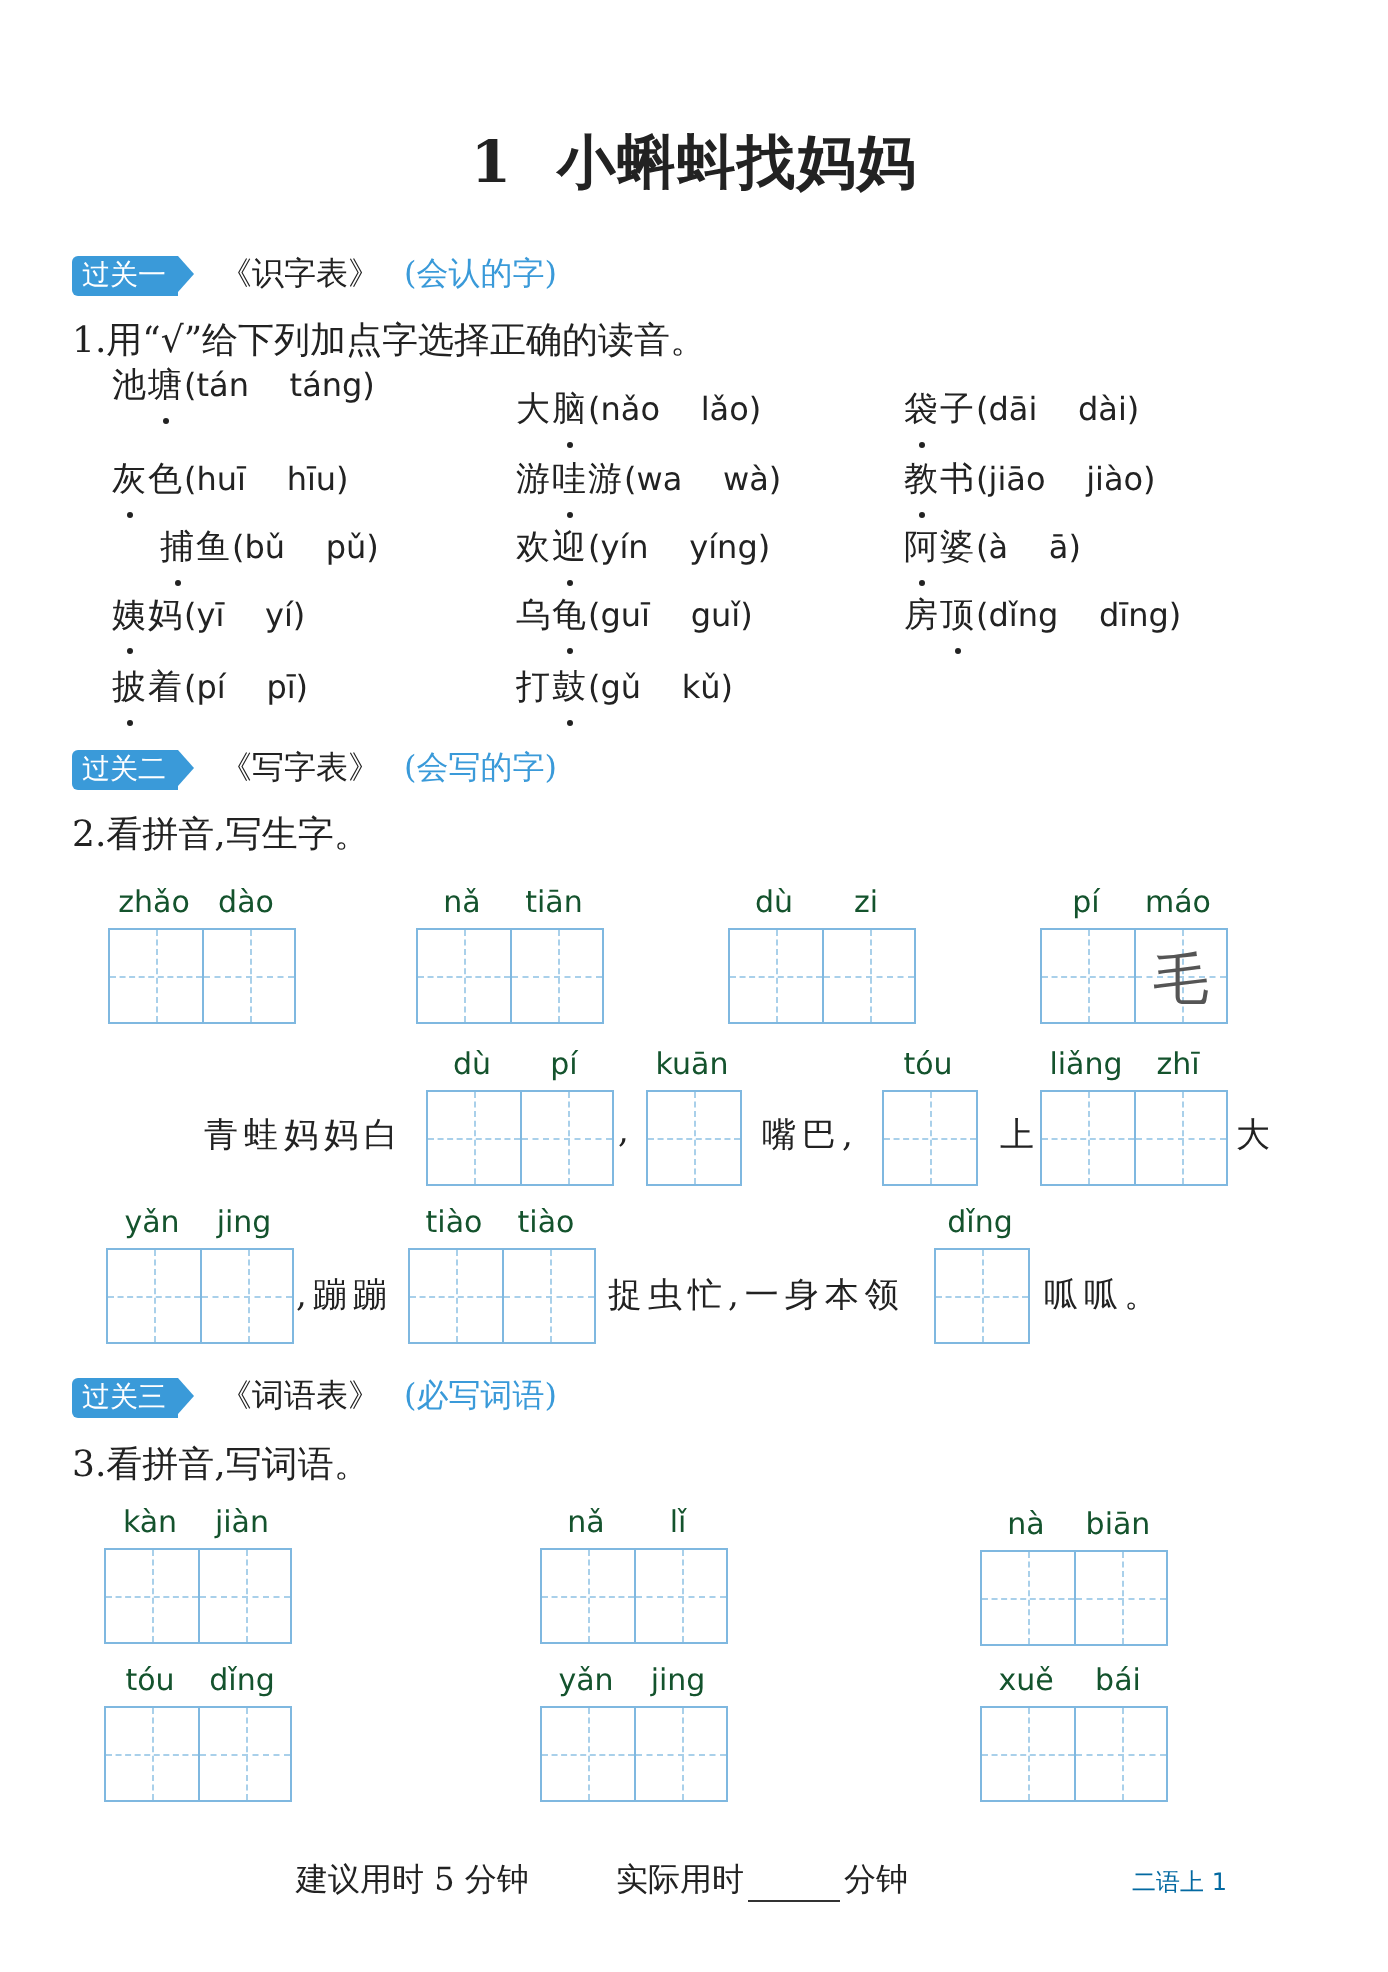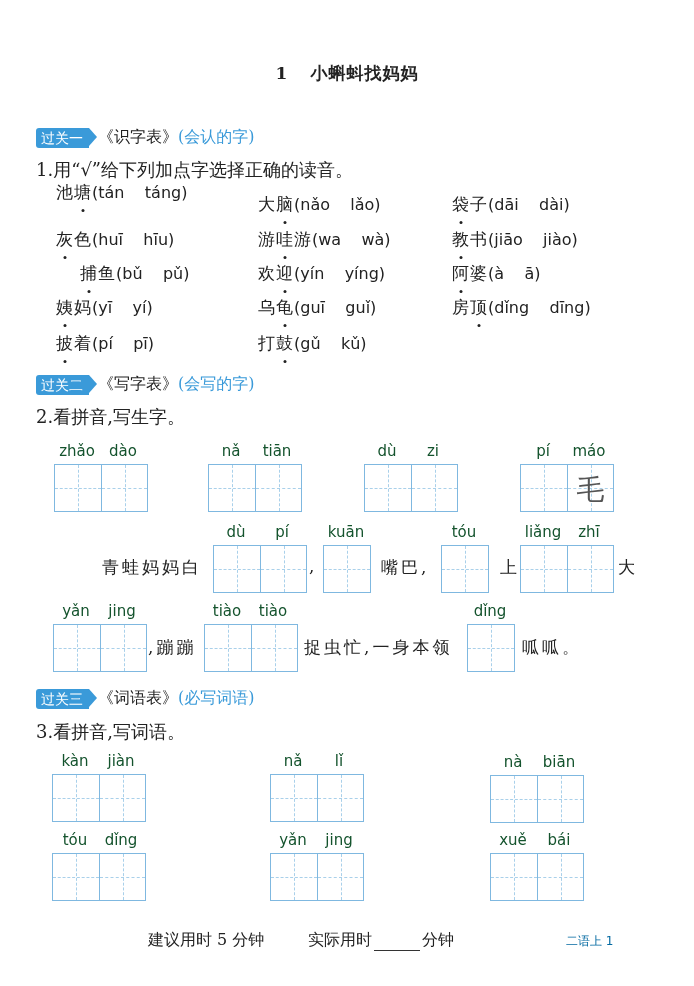--- a/index.html
+++ b/index.html
@@ -1,21 +1,21 @@
 <!DOCTYPE html>
 <html><head>
 <meta charset="utf-8">
 <style>
   html,body{margin:0;padding:0;background:#fff;}
   body{width:694px;height:986px;position:relative;overflow:hidden;
        font-family:"DejaVu Serif","Liberation Serif",serif;color:#222;}
   .abs{position:absolute;}
-  .title{left:0;width:694px;top:62px;text-align:center;font-size:17px;font-weight:bold;letter-spacing:1px;}
+  .title{left:0;width:694px;top:62px;text-align:center;font-size:29px;font-weight:bold;letter-spacing:1px;}
   .title .num{margin-right:22px;}
-  .sec{left:36px;font-size:16px;display:flex;align-items:center;white-space:nowrap;}
+  .sec{left:36px;font-size:16px;display:flex;align-items:center;white-space:nowrap;gap:12px;}
   .badge{background:#3a9ad9;color:#fff;font-size:14px;padding:1px 6px 1px 5px;border-radius:3px 0 0 3px;
          position:relative;height:18px;line-height:18px;margin-right:9px;font-family:"DejaVu Sans",sans-serif;}
   .badge:after{content:"";position:absolute;right:-8px;top:0;border-top:9px solid transparent;border-bottom:9px solid transparent;border-left:8px solid #3a9ad9;}
   .sec .book{color:#222;}
   .sec .sub{color:#3a9ad9;}
   .q{left:36px;font-size:18px;}
   .py-item{position:absolute;font-size:17px;white-space:nowrap;}
   .py-item .w{font-family:"DejaVu Serif",serif;letter-spacing:1px;}
   .py-item .p{font-family:"DejaVu Sans",sans-serif;font-size:16px;}
   .dotc{position:relative;display:inline-block;}

